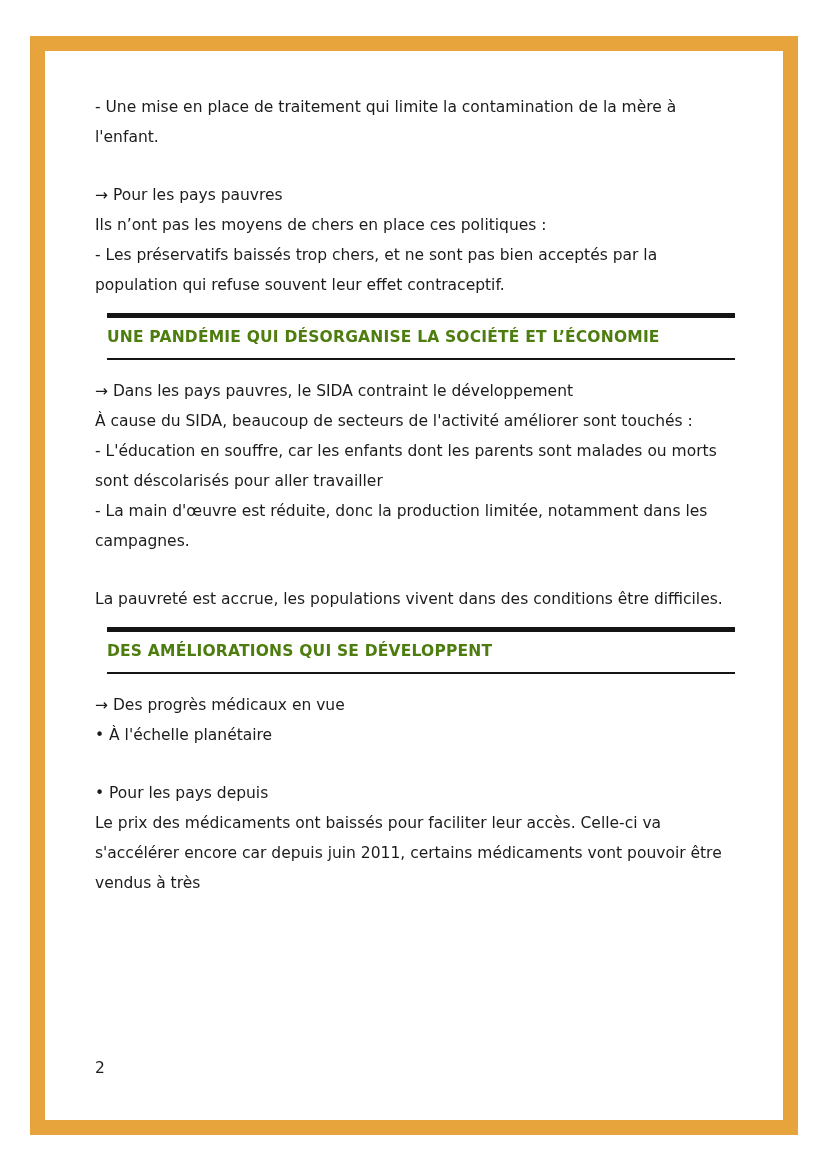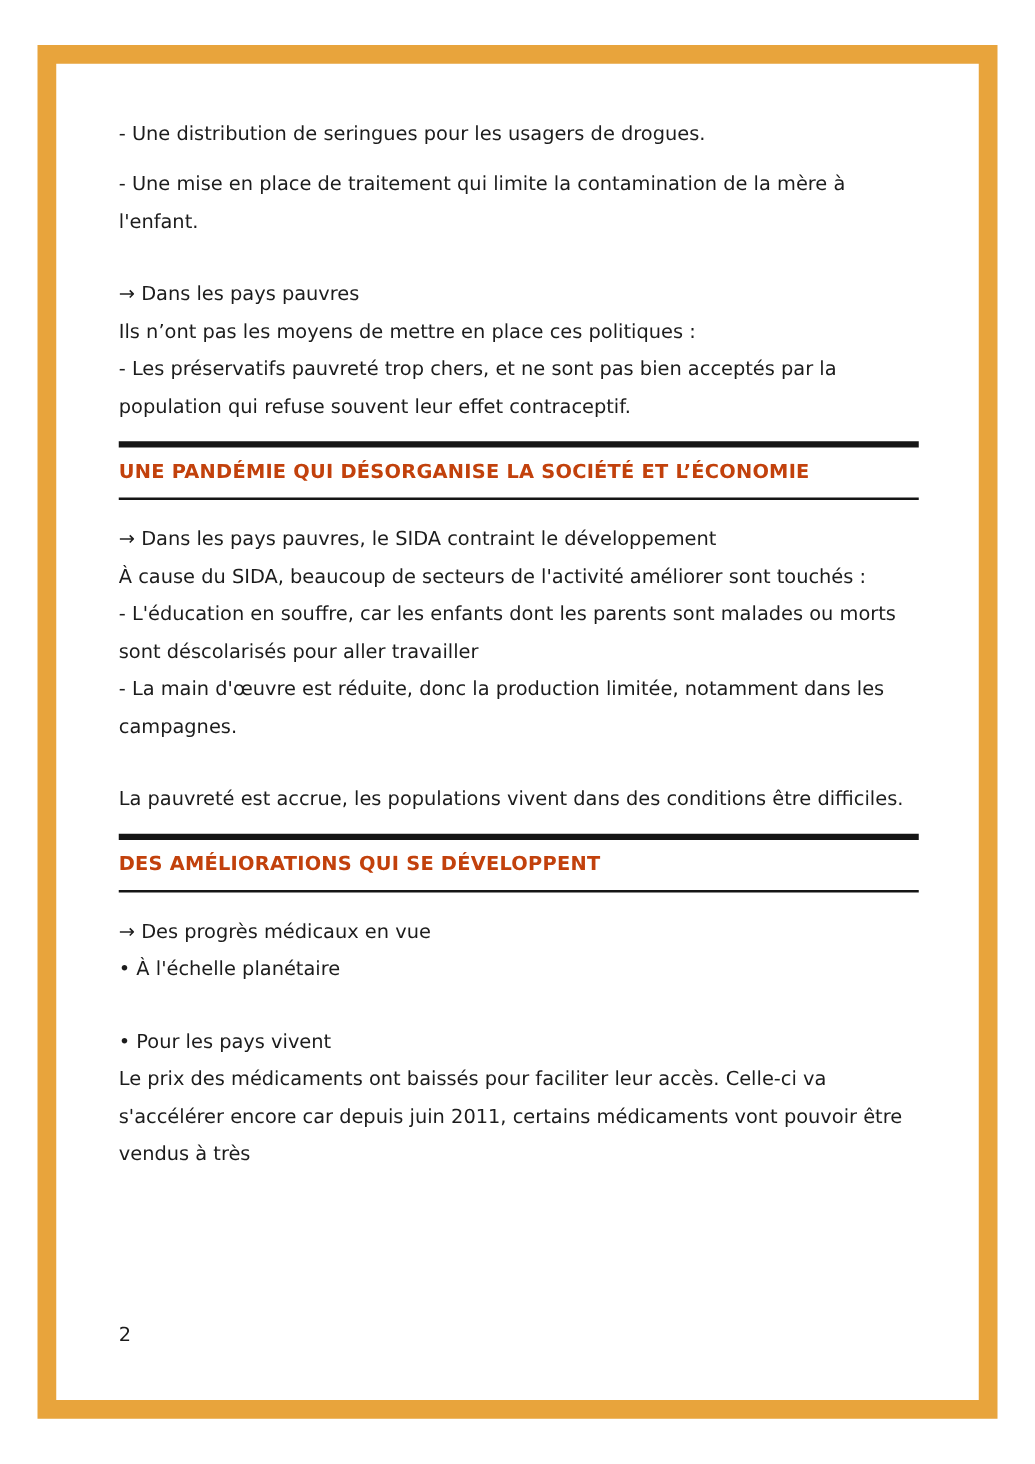--- a/index.html
+++ b/index.html
@@ -37,65 +37,64 @@
     line-height: 30px;
   }
   .line { }
   .line.mb { margin-bottom: 10px; }
   .gap { height: 28px; flex: 0 0 auto; }
   .heading {
     font-weight: bold;
     font-size: 15.5px;
     line-height: 21px;
     letter-spacing: 0.2px;
-    color: #c2410c;
+    color: #4d7c0f;
     border-top: 5px solid #151515;
     border-bottom: 2px solid #151515;
     padding: 9px 0 10px 0;
-    margin: 13px 0 16px 0;
+    margin: 13px 0 16px 12px;
   }
   .pageno {
     margin-top: auto;
     font-size: 15.5px;
     line-height: 22px;
   }
 </style>
 </head>
 <body>
 
 <div class="canvas">
   <div class="frame"></div>
 
   <div class="content">
 
-    <div class="line mb">- Une distribution de seringues pour les usagers de drogues.</div>
     <div class="line">- Une mise en place de traitement qui limite la contamination de la mère à l'enfant.</div>
 
     <div class="gap"></div>
 
-    <div class="line">→ Dans les pays pauvres</div>
-    <div class="line">Ils n’ont pas les moyens de mettre en place ces politiques :</div>
-    <div class="line">- Les préservatifs pauvreté trop chers, et ne sont pas bien acceptés par la population qui refuse souvent leur effet contraceptif.</div>
+    <div class="line">→ Pour les pays pauvres</div>
+    <div class="line">Ils n’ont pas les moyens de chers en place ces politiques :</div>
+    <div class="line">- Les préservatifs baissés trop chers, et ne sont pas bien acceptés par la population qui refuse souvent leur effet contraceptif.</div>
 
     <div class="heading">UNE PANDÉMIE QUI DÉSORGANISE LA SOCIÉTÉ ET L’ÉCONOMIE</div>
 
     <div class="line">→ Dans les pays pauvres, le SIDA contraint le développement</div>
     <div class="line">À cause du SIDA, beaucoup de secteurs de l'activité améliorer sont touchés :</div>
     <div class="line">- L'éducation en souffre, car les enfants dont les parents sont malades ou morts sont déscolarisés pour aller travailler</div>
     <div class="line">- La main d'œuvre est réduite, donc la production limitée, notamment dans les campagnes.</div>
 
     <div class="gap"></div>
 
     <div class="line">La pauvreté est accrue, les populations vivent dans des conditions être difficiles.</div>
 
     <div class="heading">DES AMÉLIORATIONS QUI SE DÉVELOPPENT</div>
 
     <div class="line">→ Des progrès médicaux en vue</div>
     <div class="line">• À l'échelle planétaire</div>
 
     <div class="gap"></div>
 
-    <div class="line">• Pour les pays vivent</div>
+    <div class="line">• Pour les pays depuis</div>
     <div class="line">Le prix des médicaments ont baissés pour faciliter leur accès. Celle-ci va s'accélérer encore car depuis juin 2011, certains médicaments vont pouvoir être vendus à très</div>
 
     <div class="pageno">2</div>
   </div>
 </div>
 
 </body></html>

